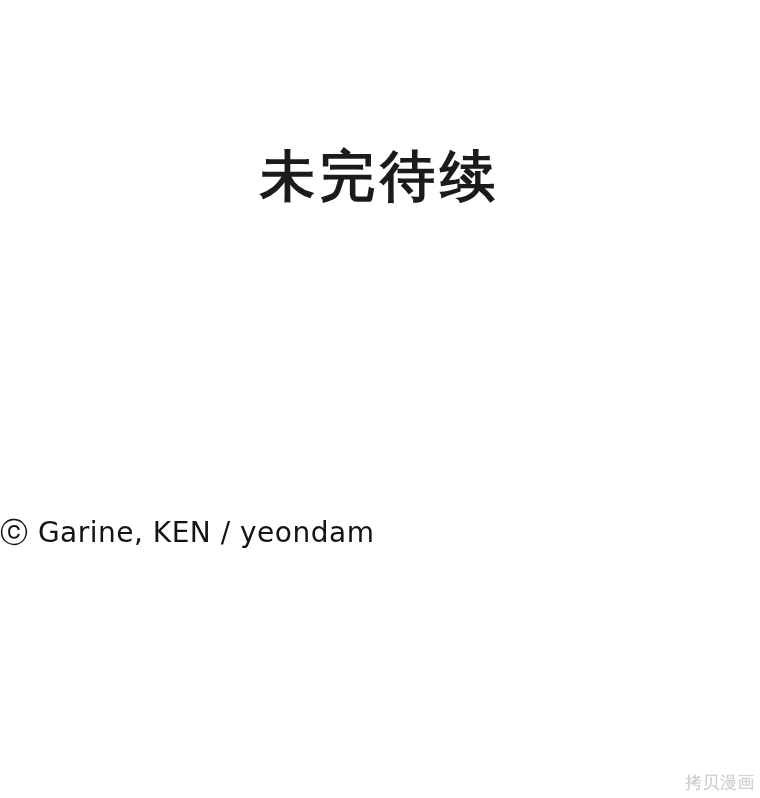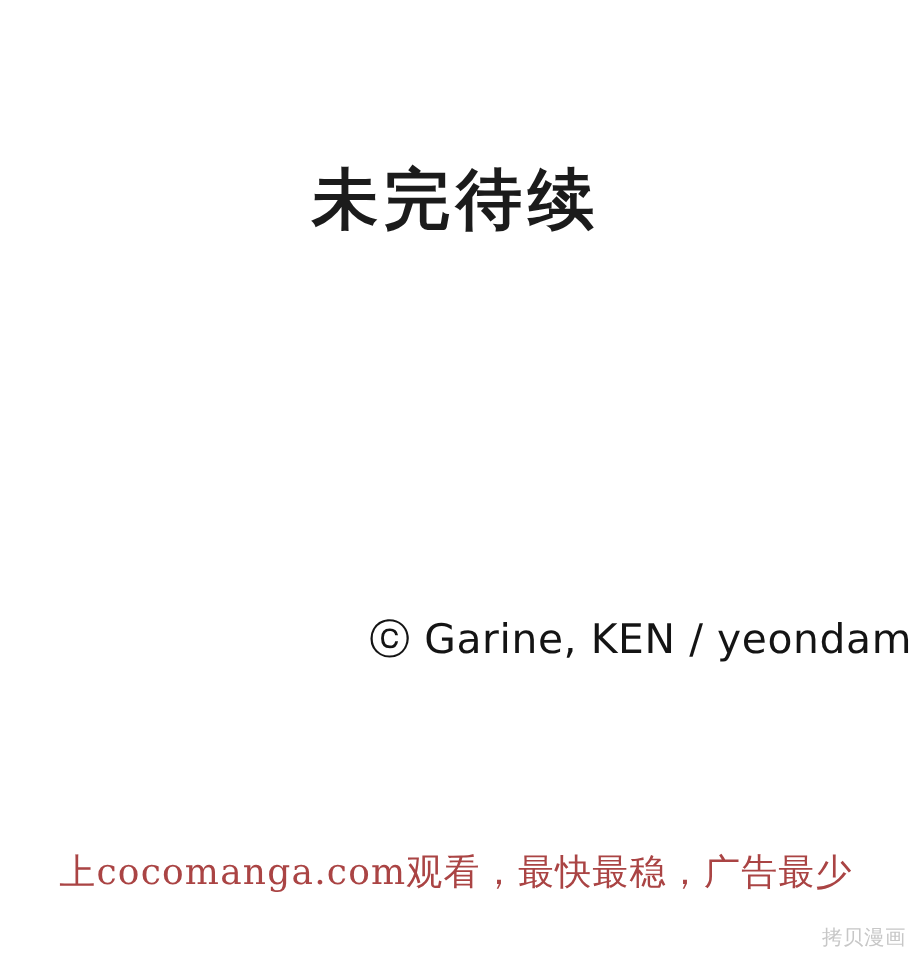--- a/index.html
+++ b/index.html
@@ -10,40 +10,40 @@
   .page {
     position: relative;
     width: 760px;
     height: 798px;
     background: #ffffff;
     overflow: hidden;
     font-family: "DejaVu Sans", "Liberation Sans", sans-serif;
   }
   .end-title {
     position: absolute;
-    top: 136px;
+    top: 146px;
     left: 0;
     width: 760px;
     text-align: center;
     font-family: "DejaVu Serif", "Liberation Serif", serif;
     font-weight: 700;
     font-size: 55px;
     line-height: 60px;
     letter-spacing: 5px;
     color: #1b1b1b;
     white-space: nowrap;
   }
   .copyright-line {
     position: absolute;
     top: 518px;
     left: 0;
     width: 760px;
-    text-align: right;
+    text-align: left;
     font-family: "DejaVu Sans", "Liberation Sans", sans-serif;
-    font-size: 34px;
+    font-size: 28px;
     line-height: 30px;
     letter-spacing: 0.5px;
     color: #141414;
     white-space: nowrap;
   }
   .promo-line {
     position: absolute;
     top: 710px;
     left: 0;
     width: 760px;
@@ -69,17 +69,16 @@
 </style>
 </head>
 <body>
 
 <div class="page">
 
   <div class="end-title">未完待续</div>
 
   <div class="copyright-line">ⓒ Garine, KEN / yeondam</div>
 
-  <div class="promo-line">上cocomanga.com观看，最快最稳，广告最少</div>
 
   <div class="watermark">拷贝漫画</div>
 
 </div>
 
 </body></html>

